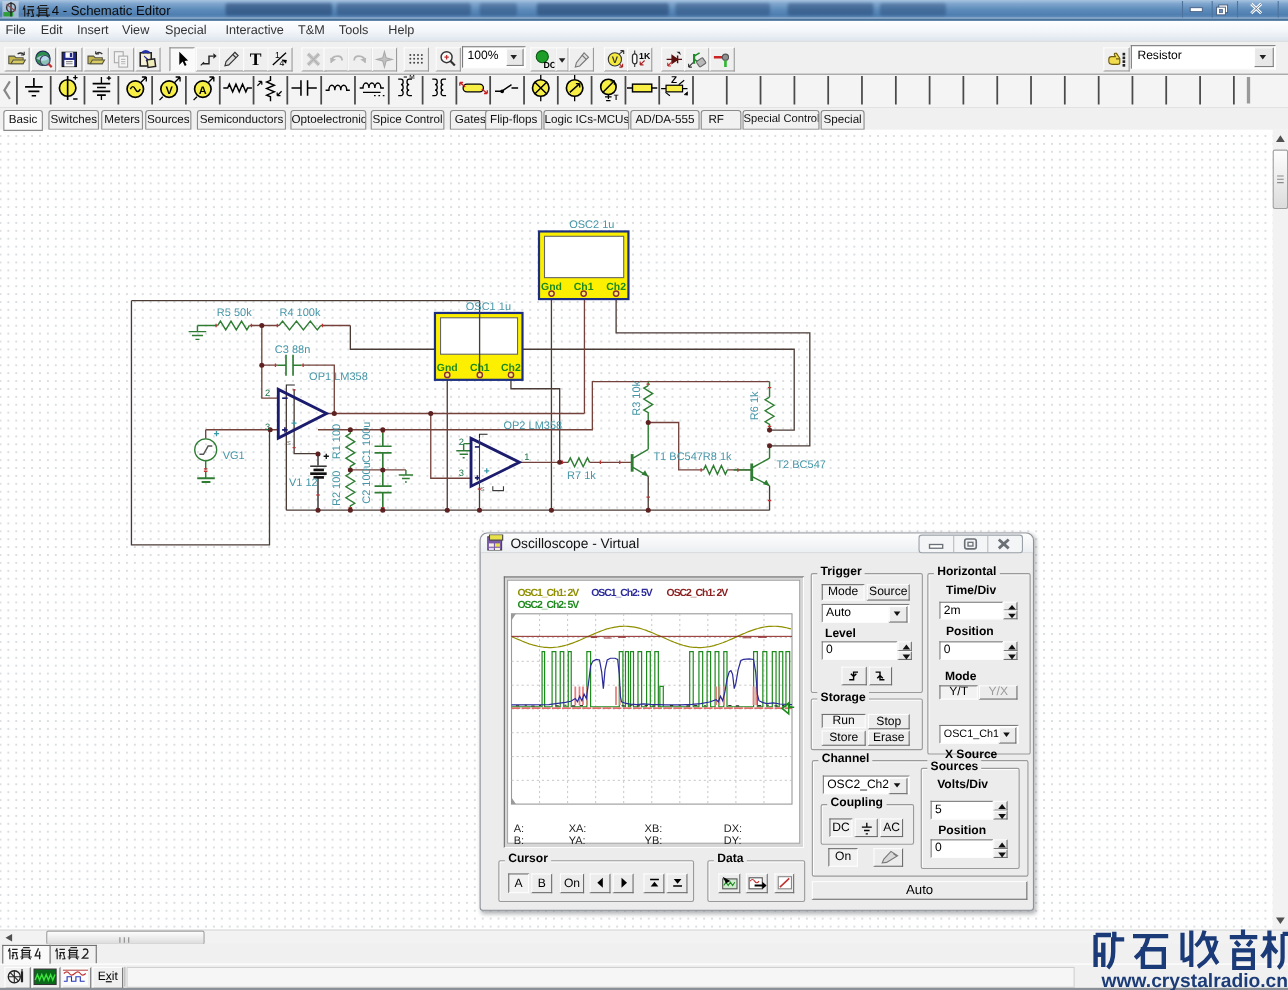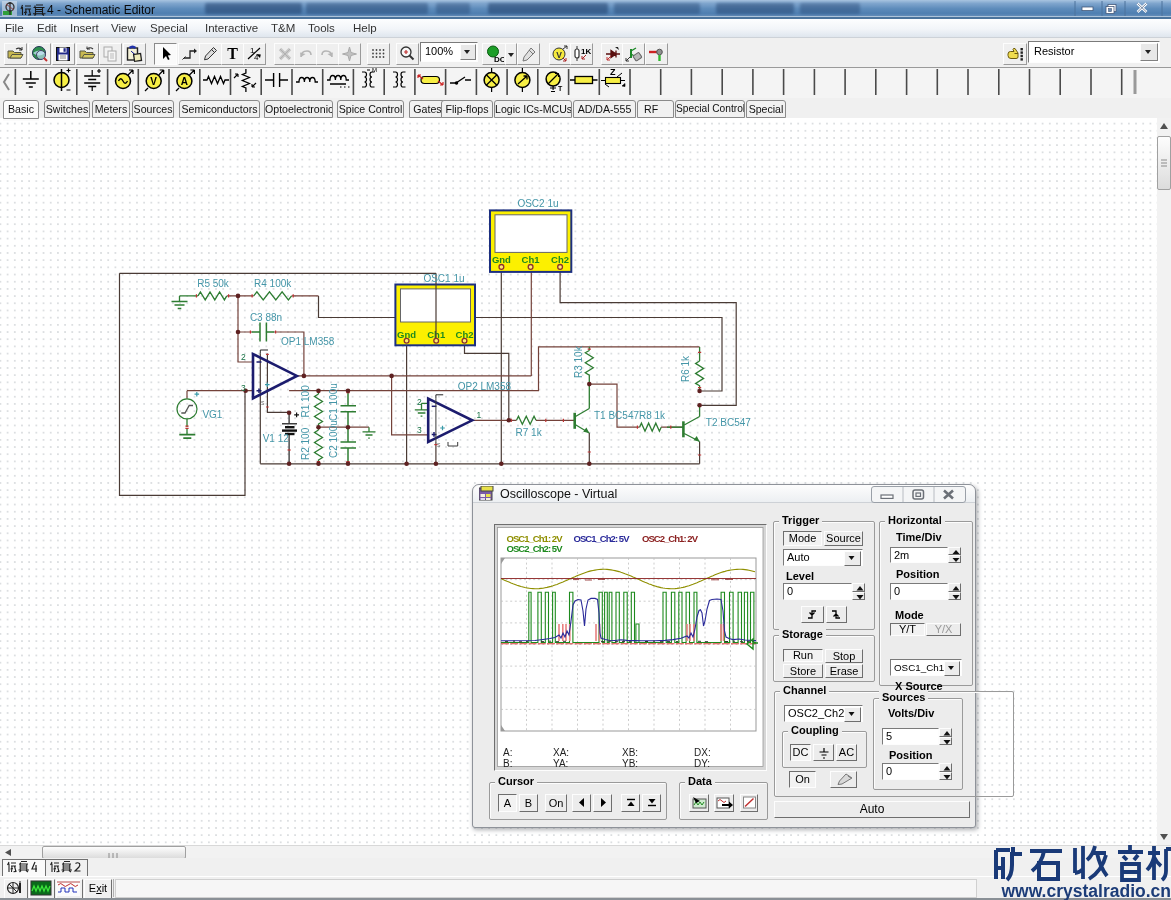--- a/index.html
+++ b/index.html
@@ -34,21 +34,21 @@
   
   #vscroll{left:1157px;top:118px;width:14px;height:727px;background:#f2f2f2;}
   #hscroll{left:0;top:845px;width:1171px;height:13px;background:#f2f2f2;border-top:1px solid #d8d8d8;}
   .thumb{position:absolute;background:linear-gradient(to bottom,#fdfdfd,#dcdcdc);border:1px solid #a0a0a0;border-radius:2px;}
   #doctabs{left:0;top:858px;width:1171px;height:18px;background:#f0f0f0;}
   .dtab{position:absolute;top:1px;height:16px;background:#f0f0f0;border:1px solid #707070;border-bottom:none;font-size:11px;line-height:16px;text-align:center;}
   #botbar{left:0;top:876px;width:1171px;height:22px;background:#f0f0f0;border-top:1px solid #fff;}
   .bbtn{position:absolute;top:2px;height:18px;background:#f0f0f0;border:1px solid;border-color:#fdfdfd #707070 #707070 #fdfdfd;}
   #botedge{left:0;top:898px;width:1171px;height:2px;background:#8a9096;}
   
-  #scope{left:472px;top:484px;width:502px;height:342px;background:#ececec;
+  #scope{left:436px;top:484px;width:502px;height:342px;background:#ececec;
      border:1px solid #8e9299;border-radius:7px 7px 3px 3px;
      box-shadow:1.5px 2px 4px rgba(80,85,90,0.45);}
   #scopetitle{position:absolute;left:0;top:0;width:100%;height:17px;
      background:linear-gradient(to bottom,#fdfdfd,#eceff2);border-bottom:1px solid #cdd1d6;border-radius:7px 7px 0 0;}
   .gbox{position:absolute;border:1px solid #9a9a9a;border-radius:2px;box-shadow:1px 1px 0 #fdfdfd inset;}
   .gbox .glabel{position:absolute;top:-8px;left:5px;background:#ececec;padding:0 3px;font-size:11px;font-weight:bold;color:#000;white-space:nowrap;}
   .b3{position:absolute;background:#ececec;border:1.4px solid;border-color:#fdfdfd #6e6e6e #6e6e6e #fdfdfd;
       font-size:11px;font-weight:normal;color:#000;text-align:center;box-sizing:border-box;}
   .b3.dn{border-color:#6e6e6e #fdfdfd #fdfdfd #6e6e6e;background:#f2f2f2;}
   .field{position:absolute;background:#fff;border:1px solid;border-color:#7a7a7a #fdfdfd #fdfdfd #7a7a7a;
@@ -895,21 +895,21 @@
   </div>
 
   <div class="gbox" style="left:300px;top:150px;width:100px;height:45px;">
     <div class="glabel">Storage</div>
     <div class="b3 dn" style="left:9px;top:13px;width:40px;height:13px;line-height:11px;font-weight:normal;">Run</div>
     <div class="b3" style="left:51px;top:13px;width:38px;height:14px;line-height:12px;font-weight:normal;">Stop</div>
     <div class="b3" style="left:9px;top:28px;width:40px;height:14px;line-height:12px;font-weight:normal;">Store</div>
     <div class="b3" style="left:51px;top:28px;width:38px;height:14px;line-height:12px;font-weight:normal;">Erase</div>
   </div>
 
-  <div class="gbox" style="left:301px;top:206px;width:195px;height:104px;padding-left:43px;">
+  <div class="gbox" style="left:301px;top:206px;width:195px;height:104px;">
     <div class="glabel">Channel</div>
     <div class="field" style="left:9px;top:13px;width:79px;height:17px;line-height:15px;">OSC2_Ch2
       <div style="position:absolute;right:1px;top:1px;width:15px;height:13px;background:#ececec;border:1px solid;border-color:#fdfdfd #6e6e6e #6e6e6e #fdfdfd"><svg width="13" height="11">
             <path d="M3.5 4 L9.5 4 L6.5 8 Z" fill="#111"></path>
           </svg></div>
     </div>
     <div class="gbox" style="left:7px;top:39px;width:83px;height:35px;">
       <div class="glabel" style="font-size:11px;">Coupling</div>
       <div class="b3 dn" style="left:7px;top:12px;width:21px;height:17px;line-height:15px;font-weight:normal;">DC</div>
       <div class="b3" style="left:30px;top:12px;width:21px;height:17px;"><svg width="18" height="14">

